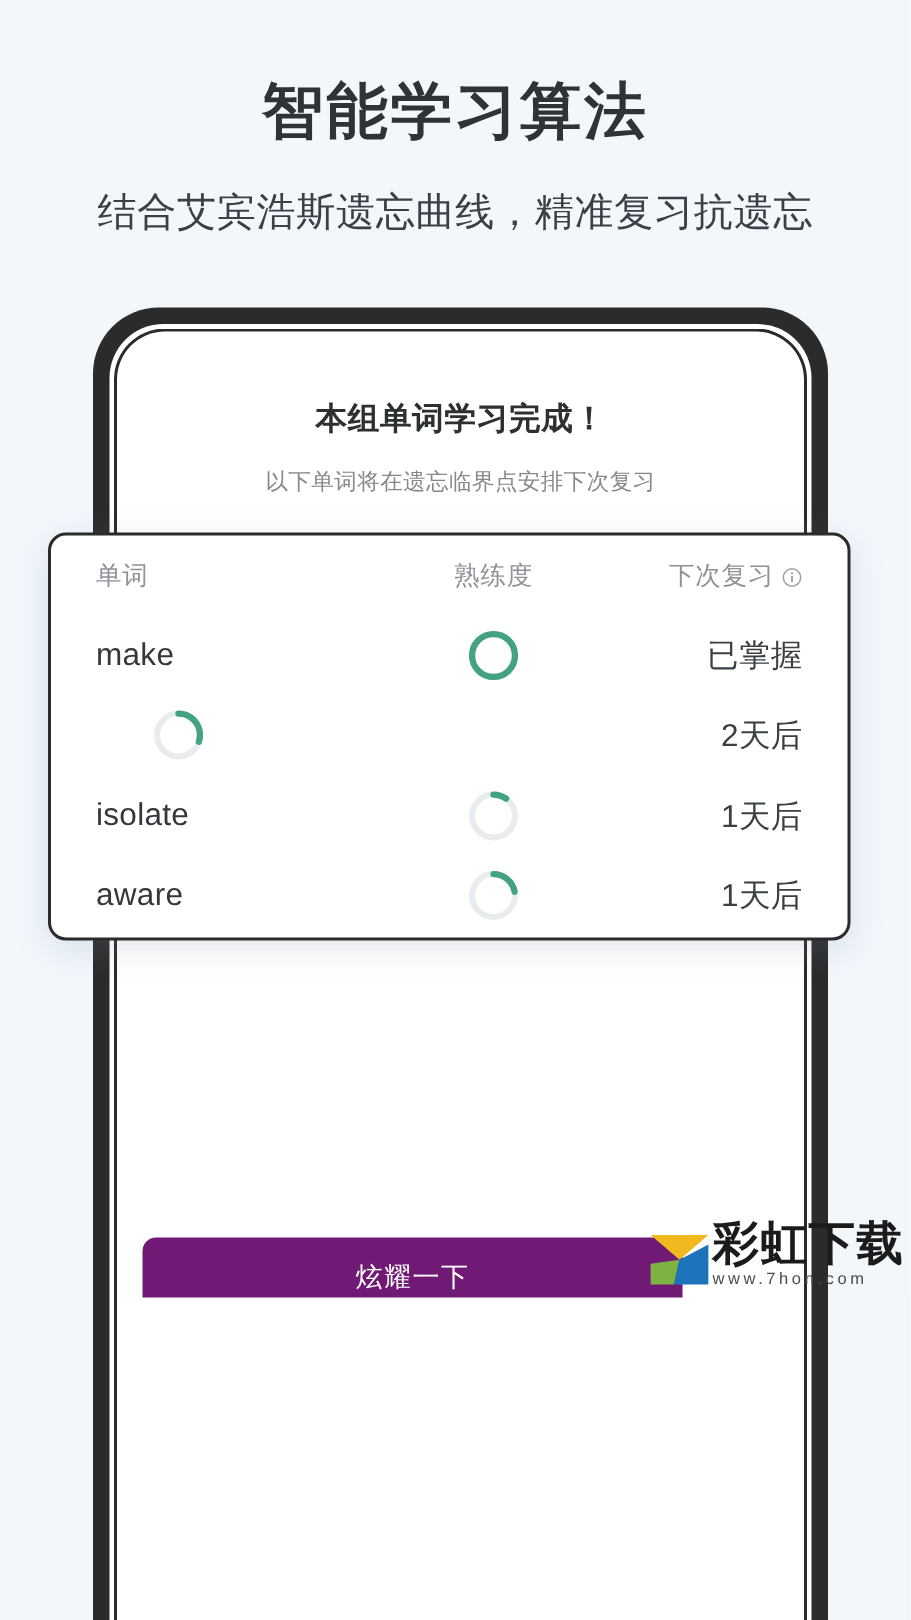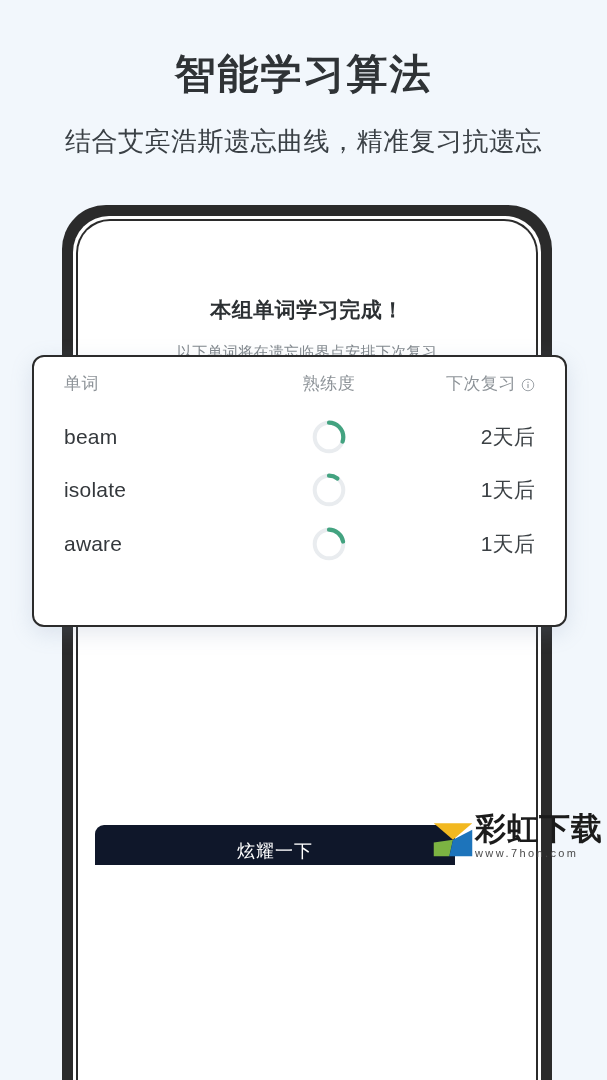--- a/index.html
+++ b/index.html
@@ -46,21 +46,21 @@
     position: relative;
     width: 100%; height: 100%;
     background: #ffffff;
     border: 2px solid #2b2b2b;
     border-bottom: none;
     border-radius: 34px 34px 0 0;
     overflow: hidden;
   }
 
   
-  .screen-head { padding-top: 75px; text-align: center; }
+  .screen-head { padding-top: 44px; text-align: center; }
   .screen-title {
     font-size: 21px; font-weight: bold; color: #2c3033; letter-spacing: 0.5px;
   }
   .screen-desc {
     margin-top: 19px;
     font-size: 15px; color: #82888d; letter-spacing: 0.3px;
   }
 
   
   .list-area { margin-top: 18px; padding: 0 44px; }
@@ -118,21 +118,21 @@
   .card-row .d {
     flex: 1; text-align: right; font-size: 21px; color: #3b4044; letter-spacing: 0.2px;
   }
   .card-row .ring { width: 34px; height: 34px; }
 
   
   .cta {
     position: absolute;
     left: 95px; bottom: 0;
     width: 360px; height: 40px;
-    background: #0f172a;
+    background: #701a75;
     border-radius: 9px 9px 0 0;
     color: #ffffff;
     font-size: 18px; letter-spacing: 1px;
     display: flex; align-items: flex-end; justify-content: center;
     padding-bottom: 2px;
     z-index: 6;
   }
 
   
   .wm {
@@ -234,21 +234,30 @@
           <svg viewBox="0 0 16 16" width="14" height="14" aria-hidden="true">
             <circle cx="8" cy="8" r="6.6" fill="none" stroke="#9aa0a5" stroke-width="1.1"></circle>
             <circle cx="8" cy="4.9" r="0.85" fill="#9aa0a5"></circle>
             <rect x="7.3" y="6.6" width="1.4" height="5" rx="0.7" fill="#9aa0a5"></rect>
           </svg>
         </span>
       </div>
     </div>
     <div id="card-rows">
         <div class="card-row">
-      <div class="w">beam</div>
+      <div class="w">make</div>
+      <div class="p">
+            <svg class="ring" viewBox="0 0 34 34">
+    <circle class="trk" cx="17" cy="17" r="14.3"></circle>
+              <circle class="arc" cx="17" cy="17" r="14.3"></circle>
+            </svg>
+          </div>
+      <div class="d">已掌握</div>
+    </div>
+        <div class="card-row">
       <div class="p">
             <svg class="ring" viewBox="0 0 34 34">
     <circle class="trk" cx="17" cy="17" r="14.3"></circle>
               <circle class="arc" cx="17" cy="17" r="14.3" stroke-dasharray="26.95 62.89" transform="rotate(-90 17 17)"></circle>
             </svg>
           </div>
       <div class="d">2天后</div>
     </div>
         <div class="card-row">
       <div class="w">isolate</div>

